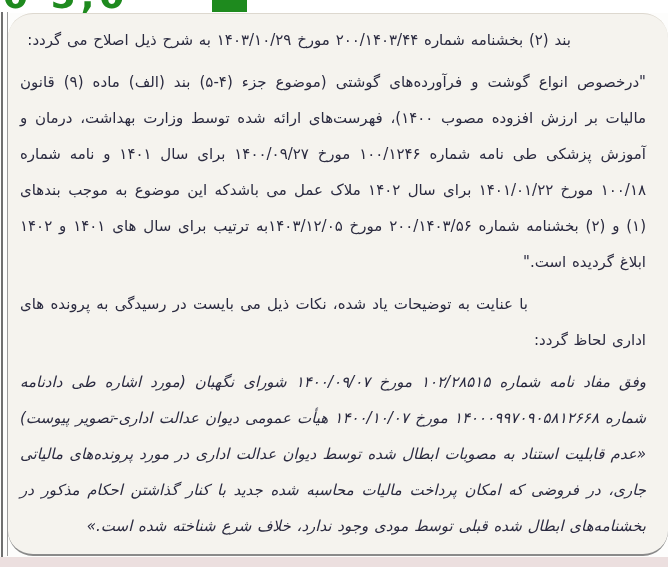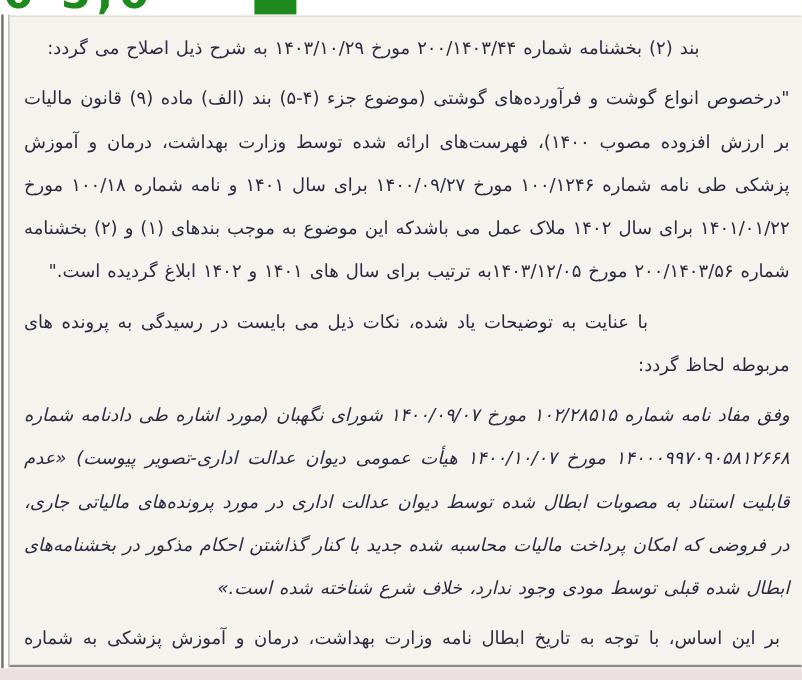--- a/index.html
+++ b/index.html
@@ -42,28 +42,29 @@
     position: absolute; left: 0; right: 0; bottom: 0; height: 10px;
     background: #ecdfdf;
   }
   
   .doc {
     position: absolute; top: 13px; left: 8px; right: 0; bottom: 11px;
     background: #f5f3ee;
     border-top: 1px solid #ddd8cf;
     border-bottom: 2px solid #8a8a8a;
     box-sizing: border-box;
-    padding: 8px 10px 0 12px;
+    padding: 8px 22px 0 12px;
     direction: rtl;
     text-align: justify;
     color: #2b2b40;
     font-size: 15px;
     line-height: 36px;
     word-spacing: 1px;
     overflow: hidden;
+    border-radius: 25px;
   }
   .doc p { margin: 6px 0 0 0; }
   .doc p:first-child { margin-top: 0; }
   .p1 { text-indent: 75px; }
   .p2 { text-indent: 0; }
   .p3 { text-indent: 118px; }
   .p4 { text-indent: 0; font-style: italic; }
   .p5 { text-indent: 8px; }
 </style>
 </head>
@@ -74,16 +75,16 @@
   <span class="green-square"></span>
 </div>
 
 <div class="border-left-outer"></div>
 <div class="border-left-inner"></div>
 <div class="bottom-strip"></div>
 
 <div class="doc">
   <p class="p1">بند (۲) بخشنامه شماره ۲۰۰/۱۴۰۳/۴۴ مورخ ۱۴۰۳/۱۰/۲۹ به شرح ذیل اصلاح می گردد:</p>
   <p class="p2">"درخصوص انواع گوشت و فرآورده‌های گوشتی (موضوع جزء (۴-۵) بند (الف) ماده (۹) قانون مالیات بر ارزش افزوده مصوب ۱۴۰۰)، فهرست‌های ارائه شده توسط وزارت بهداشت، درمان و آموزش پزشکی طی نامه شماره ۱۰۰/۱۲۴۶ مورخ ۱۴۰۰/۰۹/۲۷ برای سال ۱۴۰۱ و نامه شماره ۱۰۰/۱۸ مورخ ۱۴۰۱/۰۱/۲۲ برای سال ۱۴۰۲ ملاک عمل می باشدکه این موضوع به موجب بندهای (۱) و (۲) بخشنامه شماره ۲۰۰/۱۴۰۳/۵۶ مورخ ۱۴۰۳/۱۲/۰۵به ترتیب برای سال های ۱۴۰۱ و ۱۴۰۲ ابلاغ گردیده است."</p>
-  <p class="p3">با عنایت به توضیحات یاد شده، نکات ذیل می بایست در رسیدگی به پرونده های مربوطه لحاظ گردد:</p>
+  <p class="p3">با عنایت به توضیحات یاد شده، نکات ذیل می بایست در رسیدگی به پرونده های اداری لحاظ گردد:</p>
   <p class="p4">وفق مفاد نامه شماره ۱۰۲/۲۸۵۱۵ مورخ ۱۴۰۰/۰۹/۰۷ شورای نگهبان (مورد اشاره طی دادنامه شماره ۱۴۰۰۰۹۹۷۰۹۰۵۸۱۲۶۶۸ مورخ ۱۴۰۰/۱۰/۰۷ هیأت عمومی دیوان عدالت اداری-تصویر پیوست) «عدم قابلیت استناد به مصوبات ابطال شده توسط دیوان عدالت اداری در مورد پرونده‌های مالیاتی جاری، در فروضی که امکان پرداخت مالیات محاسبه شده جدید با کنار گذاشتن احکام مذکور در بخشنامه‌های ابطال شده قبلی توسط مودی وجود ندارد، خلاف شرع شناخته شده است.»</p>
   <p class="p5">بر این اساس، با توجه به تاریخ ابطال نامه وزارت بهداشت، درمان و آموزش پزشکی به شماره ۱۰۰/۱۸ مورخ ۱۴۰۱/۰۱/۲۲ برای اجرا در سال ۱۴۰۱ طی دادنامه شماره ۱۴۰۳۳۱۳۹۰۰۰۲۳۷۳۲۸۹ مورخ ۱۴۰۳/۱۰/۰۴ هیات عمومی</p>
 </div>
 
 </body></html>

